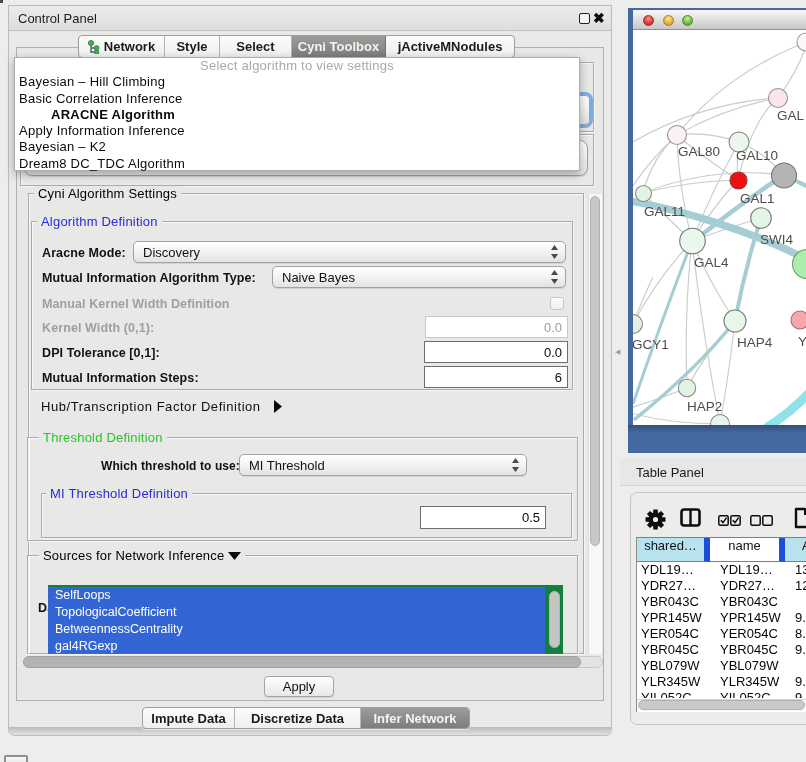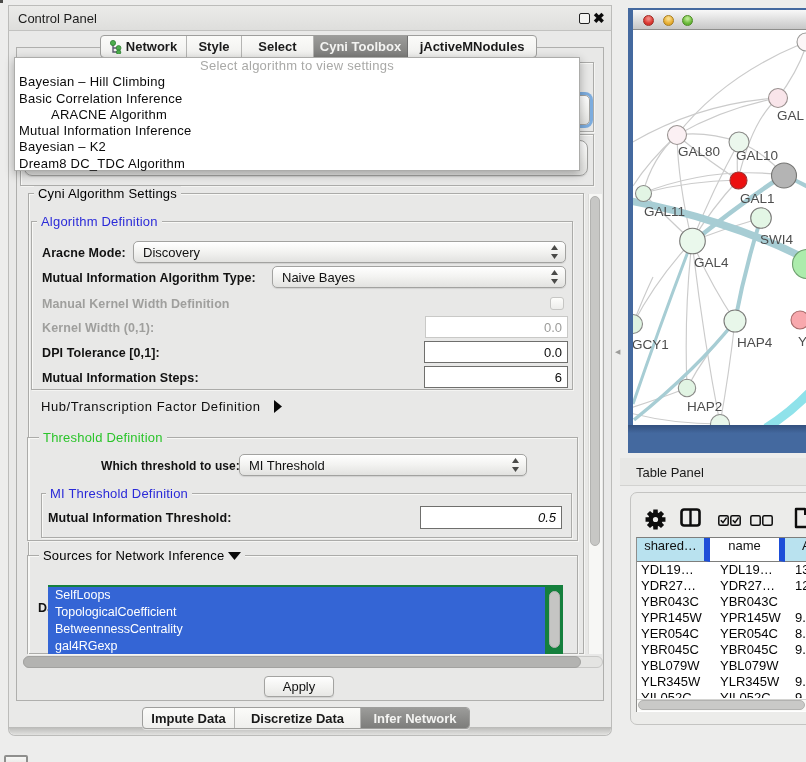--- a/index.html
+++ b/index.html
@@ -17,21 +17,21 @@
   #cp-close{left:593px;top:10px;font-size:14px;font-weight:bold;color:#0A0A0A;}
   #cp-bottomband{left:9px;top:727px;width:602px;height:8px;border-radius:0 0 7px 7px;
                  background:linear-gradient(#B9B9B7,#E2E2E0);}
   
   .seg{display:flex;border:1px solid #9E9E9C;border-radius:4px;overflow:hidden;
        background:linear-gradient(#FBFBF9,#EFEFED);box-shadow:0 1px 0 rgba(255,255,255,.55);box-sizing:border-box;}
   .seg .s{display:flex;align-items:center;justify-content:center;font-size:13px;font-weight:bold;
           color:#1A1A1A;border-right:1px solid #B5B5B3;box-sizing:border-box;white-space:nowrap;}
   .seg .s:last-child{border-right:none;}
   .seg .s.sel{background:linear-gradient(#9C9C9A,#7D7D7B);color:#F4F4F2;border-right-color:#707070;}
-  #cp-tabs{left:100px;top:35px;width:437px;height:23px;z-index:5;}
+  #cp-tabs{left:78px;top:35px;width:437px;height:23px;z-index:5;}
   #cp-bottom-tabs{left:142px;top:707px;width:328px;height:22px;z-index:2;}
   
   #cp-inner{left:16px;top:47px;width:588px;height:654px;border:1px solid #AFAFAD;background:#E8E8E7;box-sizing:border-box;}
   
   .groupbox{border:1px solid #ABABA9;box-shadow:inset 1px 1px 0 #F8F8F6, 1px 1px 0 #F4F4F2;box-sizing:border-box;}
   .gtitle{position:absolute;top:-8px;background:#E8E8E7;padding:0 4px;font-size:13px;letter-spacing:0.2px;line-height:15px;white-space:nowrap;}
   .gtitle.blue{color:#2A2AD8;}
   .gtitle.green{color:#2BC42B;}
   .combo{border:1px solid #A2A2A0;border-radius:5px;position:absolute;box-sizing:border-box;
          background:linear-gradient(#FFFFFF,#F3F3F1 48%,#E2E2E0);box-shadow:inset 0 1px 0 #FFF,0 1px 1px rgba(0,0,0,.10);
@@ -58,21 +58,21 @@
   #attr-thumb{left:549px;top:591px;width:11px;height:57px;border-radius:5.5px;background:#C5C5C3;border:1px solid #B4B4B2;box-sizing:border-box;}
   
   #apply-btn{left:264px;top:676px;width:70px;height:21px;border:1px solid #A3A3A1;border-radius:4px;
              background:linear-gradient(#FEFEFE,#F2F2F0 55%,#E7E7E5);box-shadow:0 1px 1px rgba(0,0,0,.10);
              display:flex;align-items:center;justify-content:center;font-size:13px;color:#111;box-sizing:border-box;}
   
   #algo-popup{left:14px;top:57px;width:566px;height:114px;background:#FFFFFF;border:1px solid #ACACAA;
               box-shadow:0 3px 9px rgba(0,0,0,.30);box-sizing:border-box;z-index:30;}
   .dd-item{height:16.28px;line-height:16.28px;font-size:13px;letter-spacing:0.25px;color:#0A0A0A;padding-left:4px;white-space:nowrap;overflow:hidden;}
   .dd-item.ph{color:#A9A9A7;text-align:center;padding-left:0;}
-  .dd-item.sel{font-weight:normal;padding-left:36px;}
+  .dd-item.sel{font-weight:bold;padding-left:36px;}
   
   #splitter-dot{left:615px;top:347px;width:7px;height:10px;color:#9C9C9A;font-size:7px;line-height:10px;}
   #corner-mark{left:0;top:0;width:3px;height:3px;background:#4A4A48;}
   #bl-button{left:4px;top:755px;width:24px;height:18px;border:2px solid #8F8F8D;border-radius:2px;
              background:linear-gradient(#F7F7F5,#DADAD8);box-sizing:border-box;}
   
   #net-win{left:628px;top:8px;width:178px;height:445px;background:#44699F;}
   #net-titlebar{left:633px;top:10px;width:173px;height:20px;background:linear-gradient(#F8F8F8,#C7C7C7);
                 border-bottom:1px solid #8E8E8C;box-sizing:border-box;}
   .light{position:absolute;top:15px;width:11px;height:11px;border-radius:50%;box-sizing:border-box;}
@@ -193,22 +193,21 @@
   <div class="combo" style="left:239px;top:454px;width:288px;height:22px;">
     <span>MI Threshold</span>
     <svg class="cArrows" viewBox="0 0 9 14">
         <path d="M4.5 0 L8 5 L1 5 Z" fill="#4A4A48"></path>
         <path d="M4.5 14 L8 9 L1 9 Z" fill="#4A4A48"></path>
       </svg>
   </div>
   <div class="abs groupbox" style="left:41px;top:493px;width:531px;height:45px;">
     <span class="gtitle blue" style="left:4px;">MI Threshold Definition</span>
   </div>
-  <div class="abs blabel" style="left:48px;top:511px;">Mutual Information Threshold:</div>
-  <div class="tin" style="left:420px;top:506px;width:142px;height:23px;font-style:italic;">0.5</div>
+  <div class="tin" style="left:420px;top:506px;width:126px;height:23px;">0.5</div>
 
   <div class="abs groupbox" style="left:27px;top:555px;width:551px;height:99px;border-bottom:none;">
     <span class="gtitle" style="left:11px;display:flex;align-items:center;">
       <span>Sources for Network Inference</span>
       <svg width="13" height="8" viewBox="0 0 13 8" style="margin-left:4px">
           <path d="M0 0 L13 0 L6.5 8 Z" fill="#090909"></path>
         </svg>
     </span>
   </div>
   <div class="abs blabel" style="left:38px;top:601px;">Data Attributes</div>
@@ -238,21 +237,21 @@
         <span>Infer Network</span>
       </div>
   </div>
   <div class="abs" id="cp-bottomband"></div>
 
   <div class="abs" id="algo-popup">
       <div class="dd-item ph">Select algorithm to view settings</div>
       <div class="dd-item">Bayesian – Hill Climbing</div>
       <div class="dd-item">Basic Correlation Inference</div>
       <div class="dd-item sel">ARACNE Algorithm</div>
-      <div class="dd-item">Mutual Information Inference</div>
+      <div class="dd-item">Apply Information Inference</div>
       <div class="dd-item">Bayesian – K2</div>
       <div class="dd-item">Dream8 DC_TDC Algorithm</div>
     </div>
 
   <div class="abs" id="splitter-dot">◀</div>
   <div class="abs" id="bl-button"></div>
 
   <div class="abs" id="net-win"></div>
   <div class="abs" id="net-titlebar"></div>
   <div class="abs light" id="light-red"></div>

